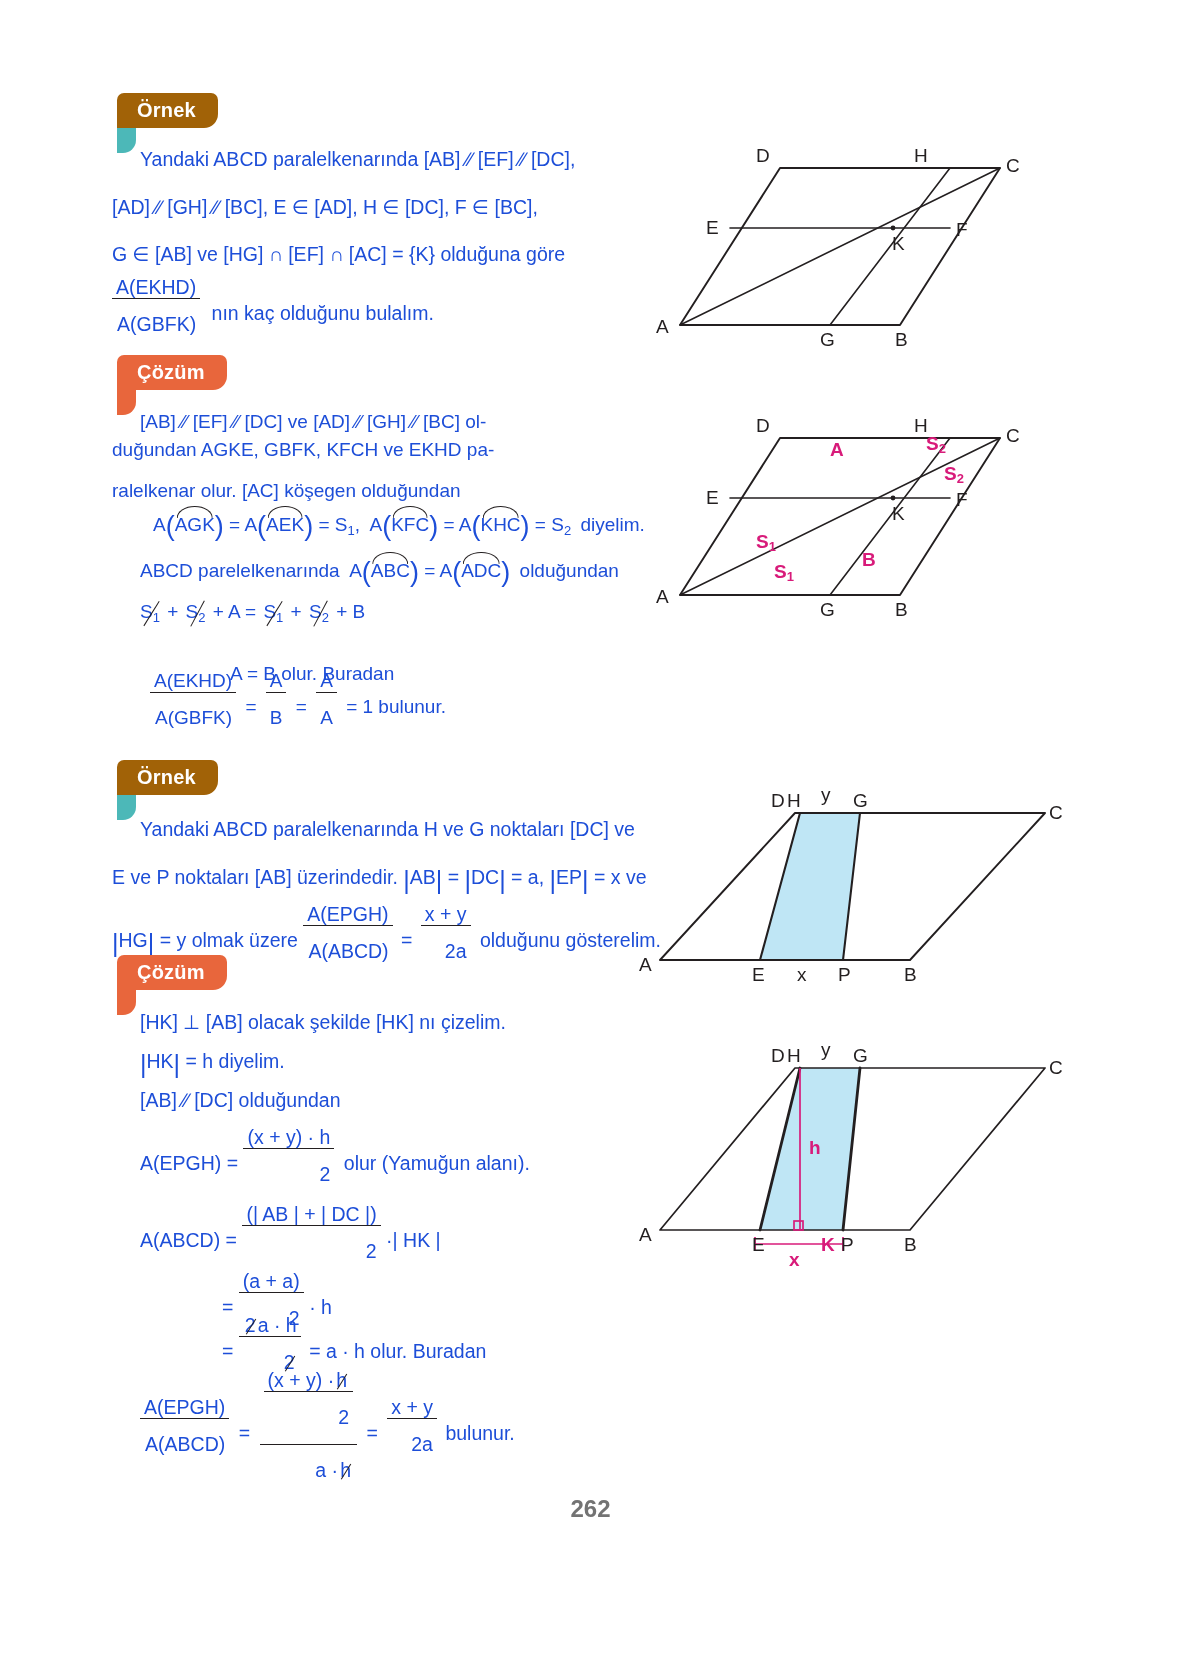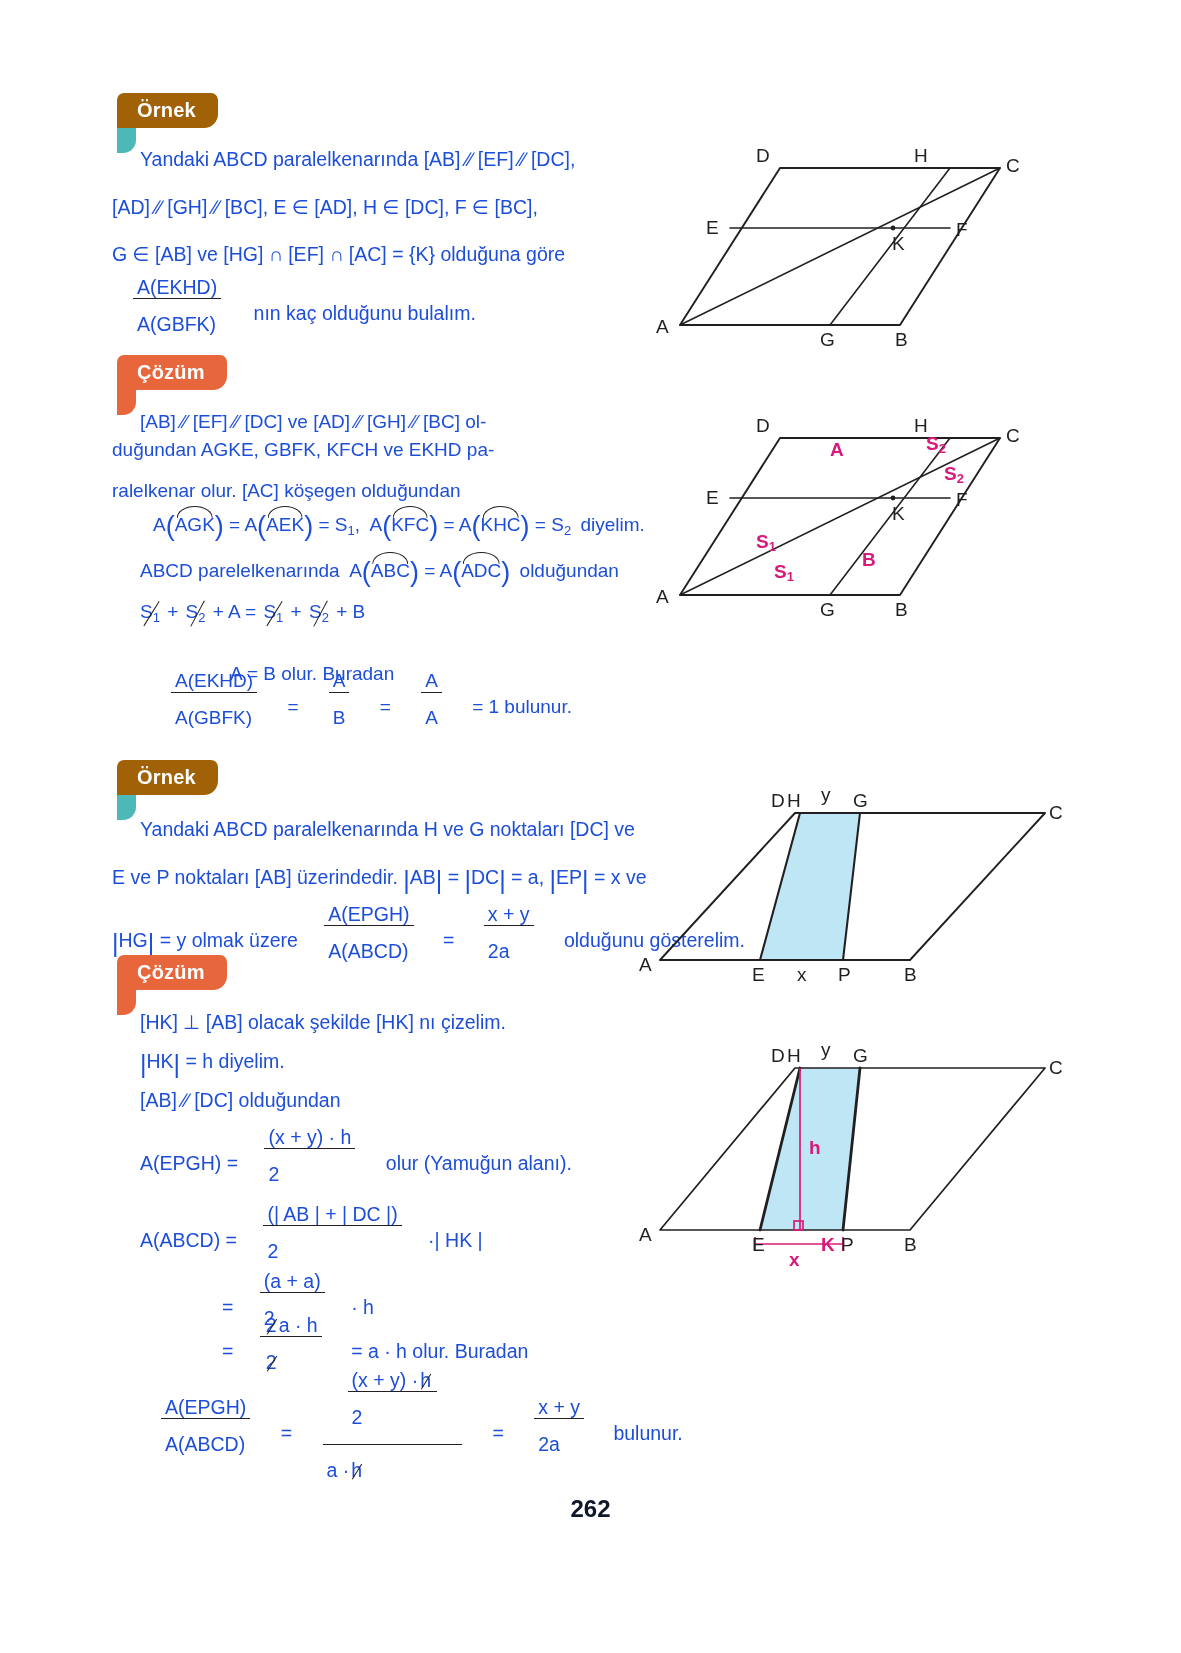--- a/index.html
+++ b/index.html
@@ -30,21 +30,21 @@
   .tag.teal .tail i{background:#4cb8b8;}
   .tag.orange .body{background:#e8663c;}
   .tag.orange .tail i{background:#e8663c;}
 
   
   .txt{position:absolute;font-size:19.5px;line-height:1.0;color:#1d4ed8;white-space:nowrap;}
   .ind{display:inline-block;width:28px;}
   .sub{font-size:13px;vertical-align:-4px;}
 
   
-  .frac{display:inline-block;vertical-align:middle;text-align:left;line-height:1.08;margin:0 21px;position:relative;top:-1px;}
+  .frac{display:inline-block;vertical-align:middle;text-align:right;line-height:1.08;margin:0 0;position:relative;top:-1px;}
   .frac .n{display:block;padding:0 4px;}
   .frac .d{display:block;padding:15px 4px;border-top:1.6px solid #231f20;}
 
   
   .arc{display:inline-block;position:relative;padding-top:3px;}
   .arc::before{
     content:"";position:absolute;left:50%;transform:translateX(-50%);
     top:-6px;width:86%;height:11px;
     border:1.7px solid #231f20;border-bottom:none;
     border-radius:50% 50% 0 0 / 100% 100% 0 0;
@@ -62,21 +62,21 @@
   .cancel2::after{transform:rotate(-62deg);}
 
   
   .fig{position:absolute;}
   .lbl{position:absolute;font-size:19px;color:#231f20;line-height:1;white-space:nowrap;}
   .lbl.pink{color:#d81b7a;font-weight:bold;}
   .lbl.pink .sb{font-size:13px;vertical-align:-3px;}
 
   .pageno{
     position:absolute;left:0;right:0;text-align:center;
-    font-size:24px;font-weight:bold;color:#0f172a;
+    font-size:24px;font-weight:bold;color:#737373;
   }
 </style>
 </head>
 <body>
 
 <div class="page">
 
   <div class="tag teal" style="left:117px;top:93px;">
     <div class="body"><span>Örnek</span></div>
     <div class="tail">

